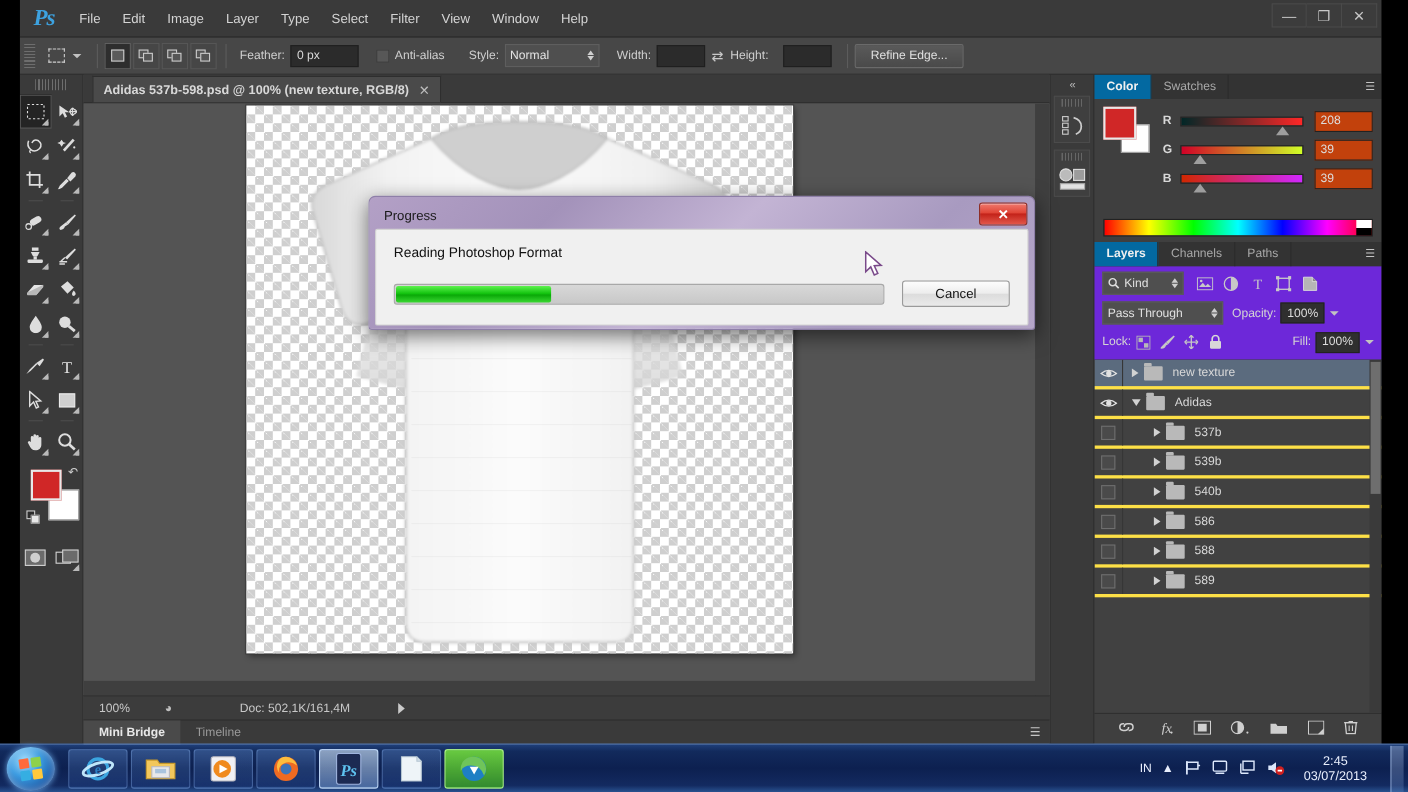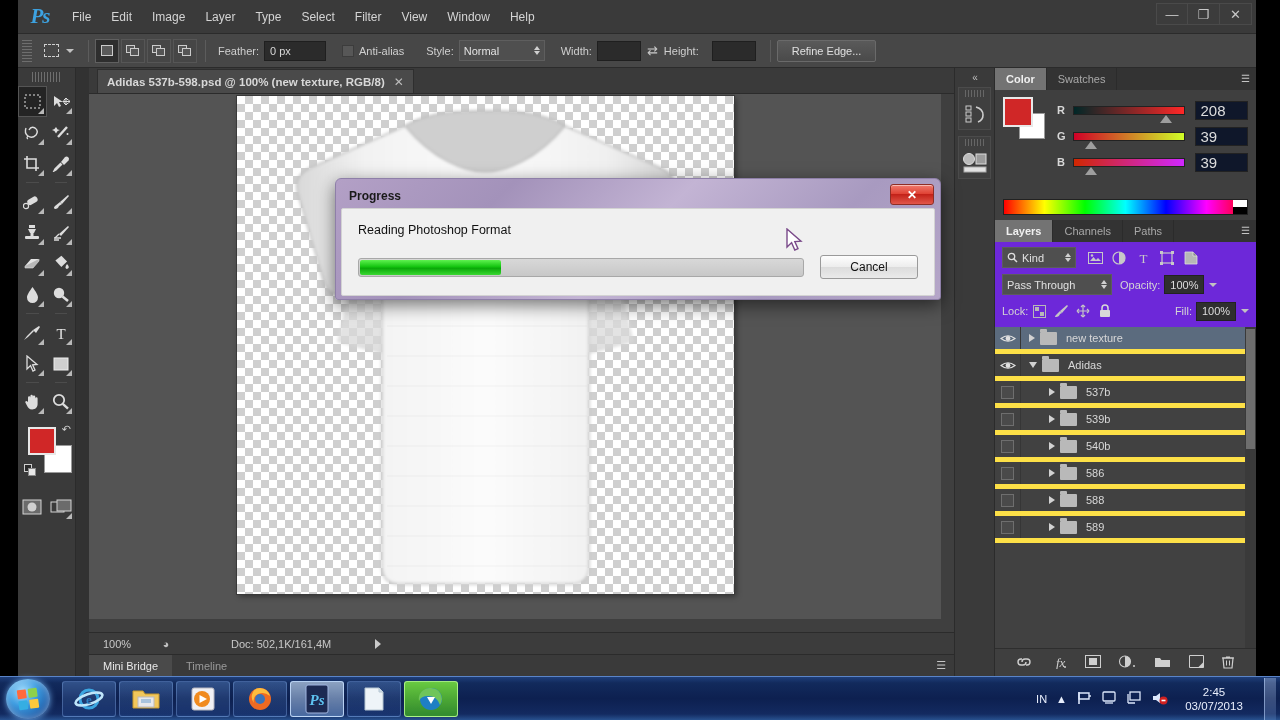--- a/index.html
+++ b/index.html
@@ -125,21 +125,21 @@
   .sw-bg { position: absolute; left: 26px; top: 24px; width: 28px; height: 28px;
            background: #fff; border: 1px solid #9a9a9a; }
   .sw-swap { position: absolute; right: 4px; top: 2px; color: #cfcfcf; font-size: 11px; }
   .sw-default { position: absolute; left: 6px; bottom: 2px; width: 13px; height: 13px; }
   .sw-default i { position: absolute; width: 8px; height: 8px; }
   .sw-default i:first-child { left: 0; top: 0; background: #2b2b2b; border: 1px solid #cfcfcf; }
   .sw-default i:last-child { left: 4px; top: 4px; background: #e8e8e8; border: 1px solid #8a8a8a; }
   .tb-bottom { display: grid; grid-template-columns: 1fr 1fr; margin-top: 12px; }
 
   
-  .canvas-col { flex: 1; background: #535353; display: flex; flex-direction: column; position: relative; margin-left: 13px; }
+  .canvas-col { flex: 1; background: #535353; display: flex; flex-direction: column; position: relative; }
   .doc-tabbar { height: 26px; background: #3a3a3a; display: flex; align-items: flex-end;
                 border-bottom: 1px solid #2b2b2b; padding-left: 8px; }
   .doc-tab {
     height: 24px; background: #4a4a4a; border: 1px solid #2e2e2e; border-bottom: none;
     display: flex; align-items: center; gap: 9px; padding: 0 9px;
     color: #d8d8d8; font-size: 11.5px; font-weight: bold;
   }
   .doc-tab .x { color: #bdbdbd; font-size: 12px; font-weight: normal; }
   .canvas-area { flex: 1; background: #545454; position: relative; overflow: hidden; }
   .artboard {
@@ -169,53 +169,53 @@
   .sb-doc { margin-left: 54px; }
   .sb-arrow { margin-left: 44px; width: 0; height: 0;
               border-top: 5px solid transparent; border-bottom: 5px solid transparent;
               border-left: 6px solid #cacaca; }
   .bottom-tabs {
     height: 22px; background: #3a3a3a; border-top: 1px solid #2b2b2b;
     display: flex; align-items: center; position: relative;
   }
   .bt-tab { height: 22px; padding: 0 14px; display: flex; align-items: center;
             font-size: 11px; color: #9a9a9a; }
-  .bt-tab.active { background: #4a4a4a; color: #e8e8e8; font-weight: normal; }
+  .bt-tab.active { background: #4a4a4a; color: #e8e8e8; font-weight: bold; }
   .bt-menu { position: absolute; right: 8px; color: #c5c5c5; font-size: 11px; }
 
   
   .icondock { width: 40px; background: #3a3a3a; border-left: 1px solid #2b2b2b; padding-top: 4px; }
   .dock-collapse { color: #bdbdbd; font-size: 10px; text-align: center; padding-bottom: 4px; letter-spacing: -1px; }
   .dock-group { margin: 0 3px 6px; background: #3f3f3f; border: 1px solid #4b4b4b; }
   .dock-grip { height: 7px; background: repeating-linear-gradient(to right,#666 0 1px,transparent 1px 3px);
                margin: 2px 6px; }
   .dock-ico { height: 30px; display: flex; align-items: center; justify-content: center; color: #cfcfcf; }
 
   
   .panels { width: 262px; background: #3a3a3a; border-left: 1px solid #2b2b2b;
             display: flex; flex-direction: column; }
   .panel-tabs { height: 22px; background: #333; display: flex; align-items: stretch; position: relative; }
   .ptab { padding: 0 11px; display: flex; align-items: center; font-size: 11px; color: #a8a8a8;
           border-right: 1px solid #2b2b2b; }
-  .ptab.active { background: #737373; color: #f0f0f0; font-weight: bold; }
+  .ptab.active { background: #0369a1; color: #f0f0f0; font-weight: bold; }
   .ptab-menu { position: absolute; right: 6px; top: 5px; color: #c5c5c5; font-size: 10px; }
 
   .color-body { background: #3f3f3f; padding: 7px 8px 0; height: 130px; position: relative; }
   .color-sw { position: relative; width: 46px; height: 42px; float: left; }
   .cs-fg { position: absolute; left: 0; top: 0; width: 30px; height: 30px; border: 2px solid #e8e8e8; }
   .cs-bg { position: absolute; left: 16px; top: 16px; width: 26px; height: 26px; background: #fff;
            border: 1px solid #9a9a9a; }
   .slider-row { display: flex; align-items: center; height: 26px; margin-left: 54px; }
   .sl-label { width: 16px; color: #d8d8d8; font-size: 11px; font-weight: bold; }
   .sl-track { width: 113px; height: 9px; position: relative; border: 1px solid #222; }
   .sl-thumb { position: absolute; top: 8px; width: 0; height: 0;
               border-left: 6px solid transparent; border-right: 6px solid transparent;
               border-bottom: 8px solid #9e9e9e; }
-  .sl-val { background: #0f172a; border: 1px solid #222; color: #ddd; width: 54px; height: 19px;
-            margin-left: 10px; padding-left: 5px; display: flex; align-items: center; font-size: 15px; }
+  .sl-val { background: #c2410c; border: 1px solid #222; color: #ddd; width: 54px; height: 19px;
+            margin-left: 10px; padding-left: 5px; display: flex; align-items: center; font-size: 11px; }
   .spectrum { position: absolute; left: 8px; right: 8px; bottom: 5px; height: 16px;
               background: linear-gradient(to right,#f00,#ff0,#0f0,#0ff,#00f,#f0f,#f00);
               border: 1px solid #222; }
   .spectrum i { position: absolute; right: 0; top: 0; width: 14px; height: 100%;
                 background: linear-gradient(to bottom,#fff 0 50%,#000 50% 100%); }
 
   .layers-ctrl { background: #6d28d9; padding: 5px 7px 0; }
   .lc-row { display: flex; align-items: center; margin-bottom: 6px; }
   .kind-sel { background: #4f4f4f; border: 1px solid #5c5c5c; height: 21px; width: 74px;
               display: flex; align-items: center; gap: 4px; padding: 0 4px; color: #e0e0e0; font-size: 11px; }
@@ -226,21 +226,21 @@
               display: flex; align-items: center; justify-content: space-between; padding: 0 4px;
               color: #e0e0e0; font-size: 11px; }
   .op-label { color: #d4d4d4; font-size: 11px; margin-left: 8px; }
   .num-box { background: #2f2f2f; border: 1px solid #222; color: #ddd; height: 19px; width: 40px;
              margin-left: 4px; display: flex; align-items: center; justify-content: center; font-size: 11px; }
   .lock-ico { width: 22px; height: 20px; display: flex; align-items: center; justify-content: center;
               color: #c2c2c2; }
 
   .layer-list { flex: 1; background: #414141; overflow: hidden; position: relative; }
   .layer-row { height: 27px; display: flex; align-items: center;
-               border-bottom: 5px solid #fde047; color: #d8d8d8; font-size: 11px; }
+               border-bottom: 3px solid #fde047; color: #d8d8d8; font-size: 11px; }
   .layer-row.selected { background: #5b6b7e; }
   .eye-cell { width: 26px; display: flex; align-items: center; justify-content: center;
               border-right: 1px solid #363636; height: 100%; }
   .eye-box { width: 13px; height: 13px; border: 1px solid #6e6e6e; background: #4a4a4a; }
   .disc { width: 8px; }
   .tri { width: 0; height: 0; border-top: 4px solid transparent; border-bottom: 4px solid transparent;
          border-left: 6px solid #d2d2d2; margin-right: 5px; }
   .tri.open { border-left: 4px solid transparent; border-right: 4px solid transparent;
               border-top: 6px solid #d2d2d2; border-bottom: none; margin-right: 5px; }
   .folder { width: 17px; height: 13px; background: #b9b9b9; position: relative; margin-right: 9px;
@@ -292,21 +292,21 @@
 
   
   .dlg {
     position: absolute; left: 335px; top: 178px; width: 606px; height: 122px; z-index: 50;
     background: linear-gradient(135deg, #b3a0c6 0%, #a392ba 25%, #c3b4d4 50%, #a89ac0 75%, #b5a6c8 100%);
     border: 1px solid #8e7fa8; border-radius: 6px 6px 3px 3px;
     box-shadow: 0 5px 18px rgba(0,0,0,.55);
     padding: 5px;
   }
   .dlg-title { height: 24px; display: flex; align-items: center; padding-left: 8px;
-               color: #1a1a1a; font-size: 12px; font-weight: bold; }
+               color: #1a1a1a; font-size: 12px; }
   .dlg-close {
     position: absolute; right: 6px; top: 5px; width: 44px; height: 21px; border-radius: 3px;
     background: linear-gradient(to bottom,#f07a6e 0%,#e04436 45%,#c32219 50%,#e2574a 100%);
     border: 1px solid #8e2e26; color: #fff; font-size: 12px; font-weight: bold;
     display: flex; align-items: center; justify-content: center;
     box-shadow: inset 0 1px 0 rgba(255,255,255,.5);
   }
   .dlg-body {
     height: 88px; background: #f0f0f0; border: 1px solid #d3d3d3; border-radius: 2px;
     padding: 14px 16px;

